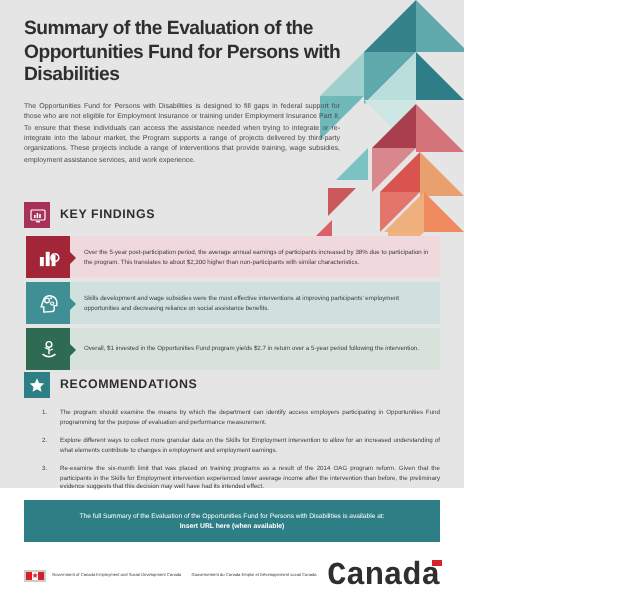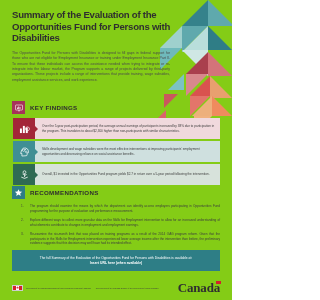--- a/index.html
+++ b/index.html
@@ -4,22 +4,22 @@
 <style>
   * { box-sizing: border-box; margin: 0; padding: 0; }
   html, body {
     width: 232px; height: 300px;
     background: #ffffff;
     font-family: "Liberation Sans", sans-serif;
     overflow: hidden;
   }
   .page {
     position: relative;
-    width: 232px; height: 300px;
-    background: #84cc16;
+    width: 232px; height: 244px;
+    background: #e5e5e5;
   }
 
   
   .mosaic {
     position: absolute;
     top: 0; right: 0;
     width: 86px; height: 152px;
     overflow: hidden;
     pointer-events: none;
   }
@@ -122,22 +122,22 @@
   }
   .flag-band { width: 2.8px; background: #d3222a; }
   .flag-mid {
     flex: 1; background: #ffffff;
     display: flex; align-items: center; justify-content: center;
     font-size: 4px; color: #d3222a; line-height: 1;
   }
   .sig-text { display: flex; gap: 5px; }
   .sig-block { font-size: 2.1px; line-height: 3px; color: #3d3d3d; }
   .wordmark {
-    font-family: Liberation Serif, serif;
-    font-size: 13px; font-weight: bold; color: #2f2f2f;
+    font-family: Liberation Mono, monospace;
+    font-size: 16px; font-weight: bold; color: #2f2f2f;
     position: relative; letter-spacing: -0.2px;
   }
   .wordmark .wm-flag {
     position: absolute; right: -0.5px; top: 0.5px;
     width: 4.2px; height: 3.4px;
     background: #d3222a;
   }
 </style>
 </head>
 <body>

